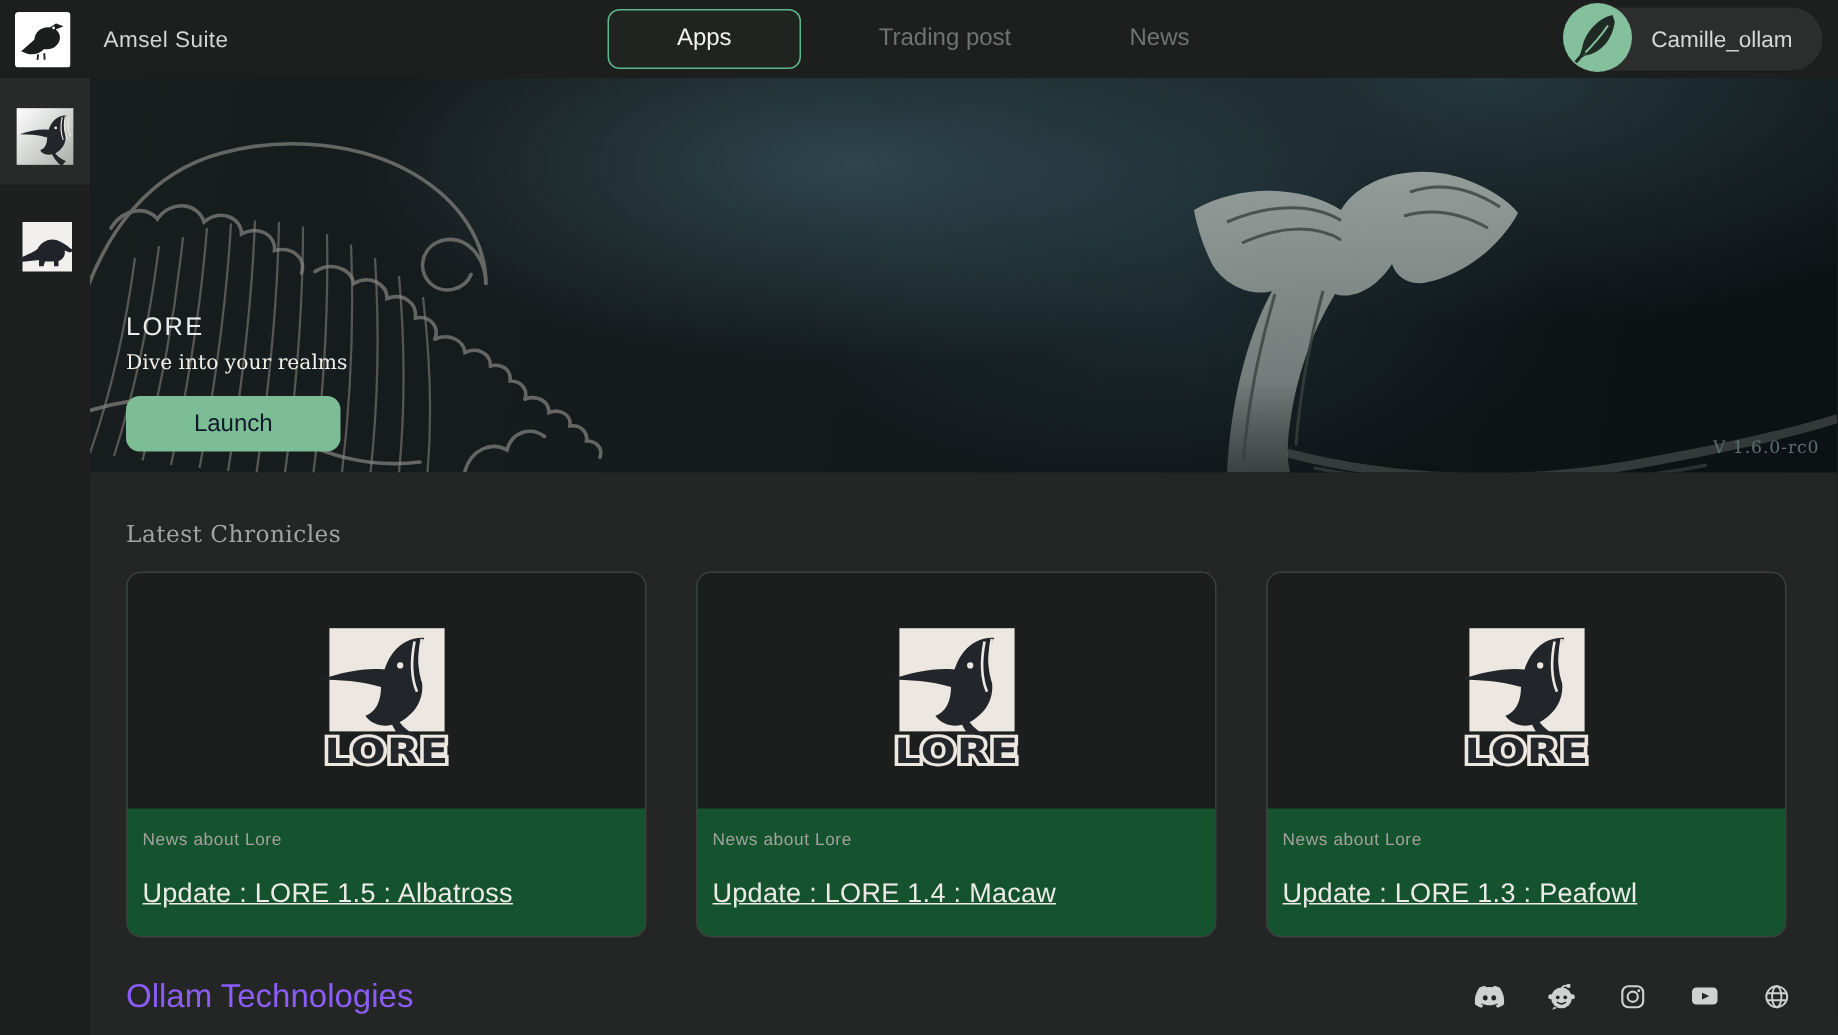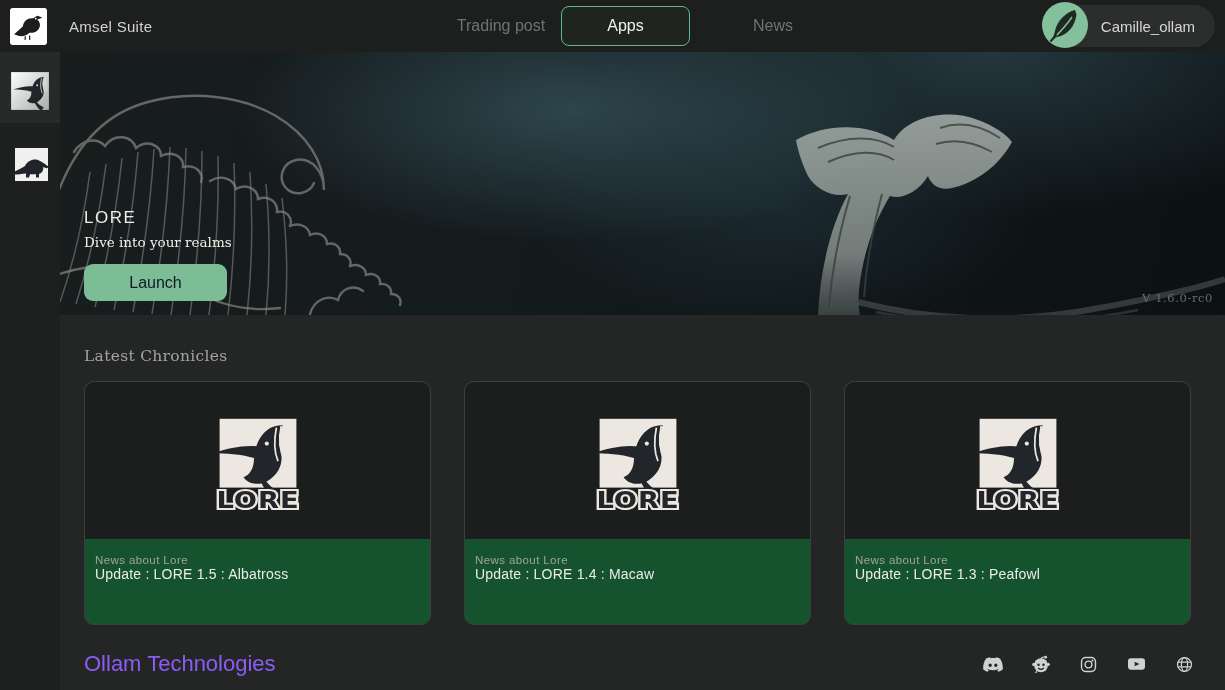--- a/index.html
+++ b/index.html
@@ -60,21 +60,21 @@
     font-size:15.5px; letter-spacing:.3px; }
   .cards { display:flex; gap:33px; margin-top:16px; }
   .card { width:347px; height:244px; border:1px solid #3d3f3e; border-radius:10px;
     overflow:hidden; background:#14532d; cursor:pointer; display:flex;
     flex-direction:column; }
   .card-img { height:157px; background:#1c1e1d; display:flex; align-items:center;
     justify-content:center; flex:0 0 auto; }
   .card-img svg { margin-top:10px; }
   .card-info { padding:15px 10px 0 10px; }
   .card-cat { color:#a3a2a0; font-size:11.5px; letter-spacing:.4px; }
-  .card-title { color:#edebe8; font-size:14px; margin-top:0; letter-spacing:.2px; }
+  .card-title { color:#edebe8; font-size:18px; margin-top:19px; letter-spacing:.2px;text-decoration:underline; }
 
   
   .footer { margin-top:auto; height:48px; display:flex; align-items:center;
     justify-content:space-between; padding-bottom:4px; }
   .company { color:#8b5cf6; font-size:22px; }
   .socials { display:flex; align-items:center; gap:28px; padding-right:4px; }
   .social { background:none; border:none; cursor:pointer; display:flex;
     align-items:center; padding:0; }
 </style>
 </head>
@@ -116,22 +116,22 @@
         <rect width="36" height="36" rx="2" fill="#ffffff"></rect>
         <path fill="#1c1e1d" d="M8,27 C12,28 16,27 19,24 C24,25 28,22 29,18 C29.6,15.5 28.6,13 26.6,11.5 C27.6,10 27.6,8.5 26.6,7.5 L22.5,10 C17,9.5 13,13 12.5,18 L4,25.5 Z"></path>
         <path fill="#1c1e1d" d="M26.6,7.5 L31.5,9.2 L26.8,11.2 Z"></path>
         <circle cx="25" cy="10.3" r="0.9" fill="#ffffff"></circle>
         <path d="M15,27.5 L14.6,31 M19,26.8 L19.2,31" stroke="#1c1e1d" stroke-width="1.2" fill="none"></path>
       </svg>
       <span class="app-title">Amsel Suite</span>
     </div>
 
     <div class="tabs">
+      <button class="tab active">Apps</button>
       <button class="tab t2">Trading post</button>
-      <button class="tab active">Apps</button>
       <button class="tab t3">News</button>
     </div>
 
     <div class="user-chip">
       <svg class="avatar" viewBox="0 0 46 46">
         <circle cx="23" cy="23" r="23" fill="#84c09c"></circle>
         <path fill="#1f2a24" d="M33,8 C24,10 15,19 13,29 L10.5,37.5 L15,35 C26,33 33,24 34.5,12.5 Z"></path>
         <path d="M13,35 C18,30 24,24 30,15" stroke="#84c09c" stroke-width="1.4" fill="none"></path>
         <path d="M8.5,39.5 L14.5,32.5" stroke="#1f2a24" stroke-width="2.2" fill="none"></path>
       </svg>

